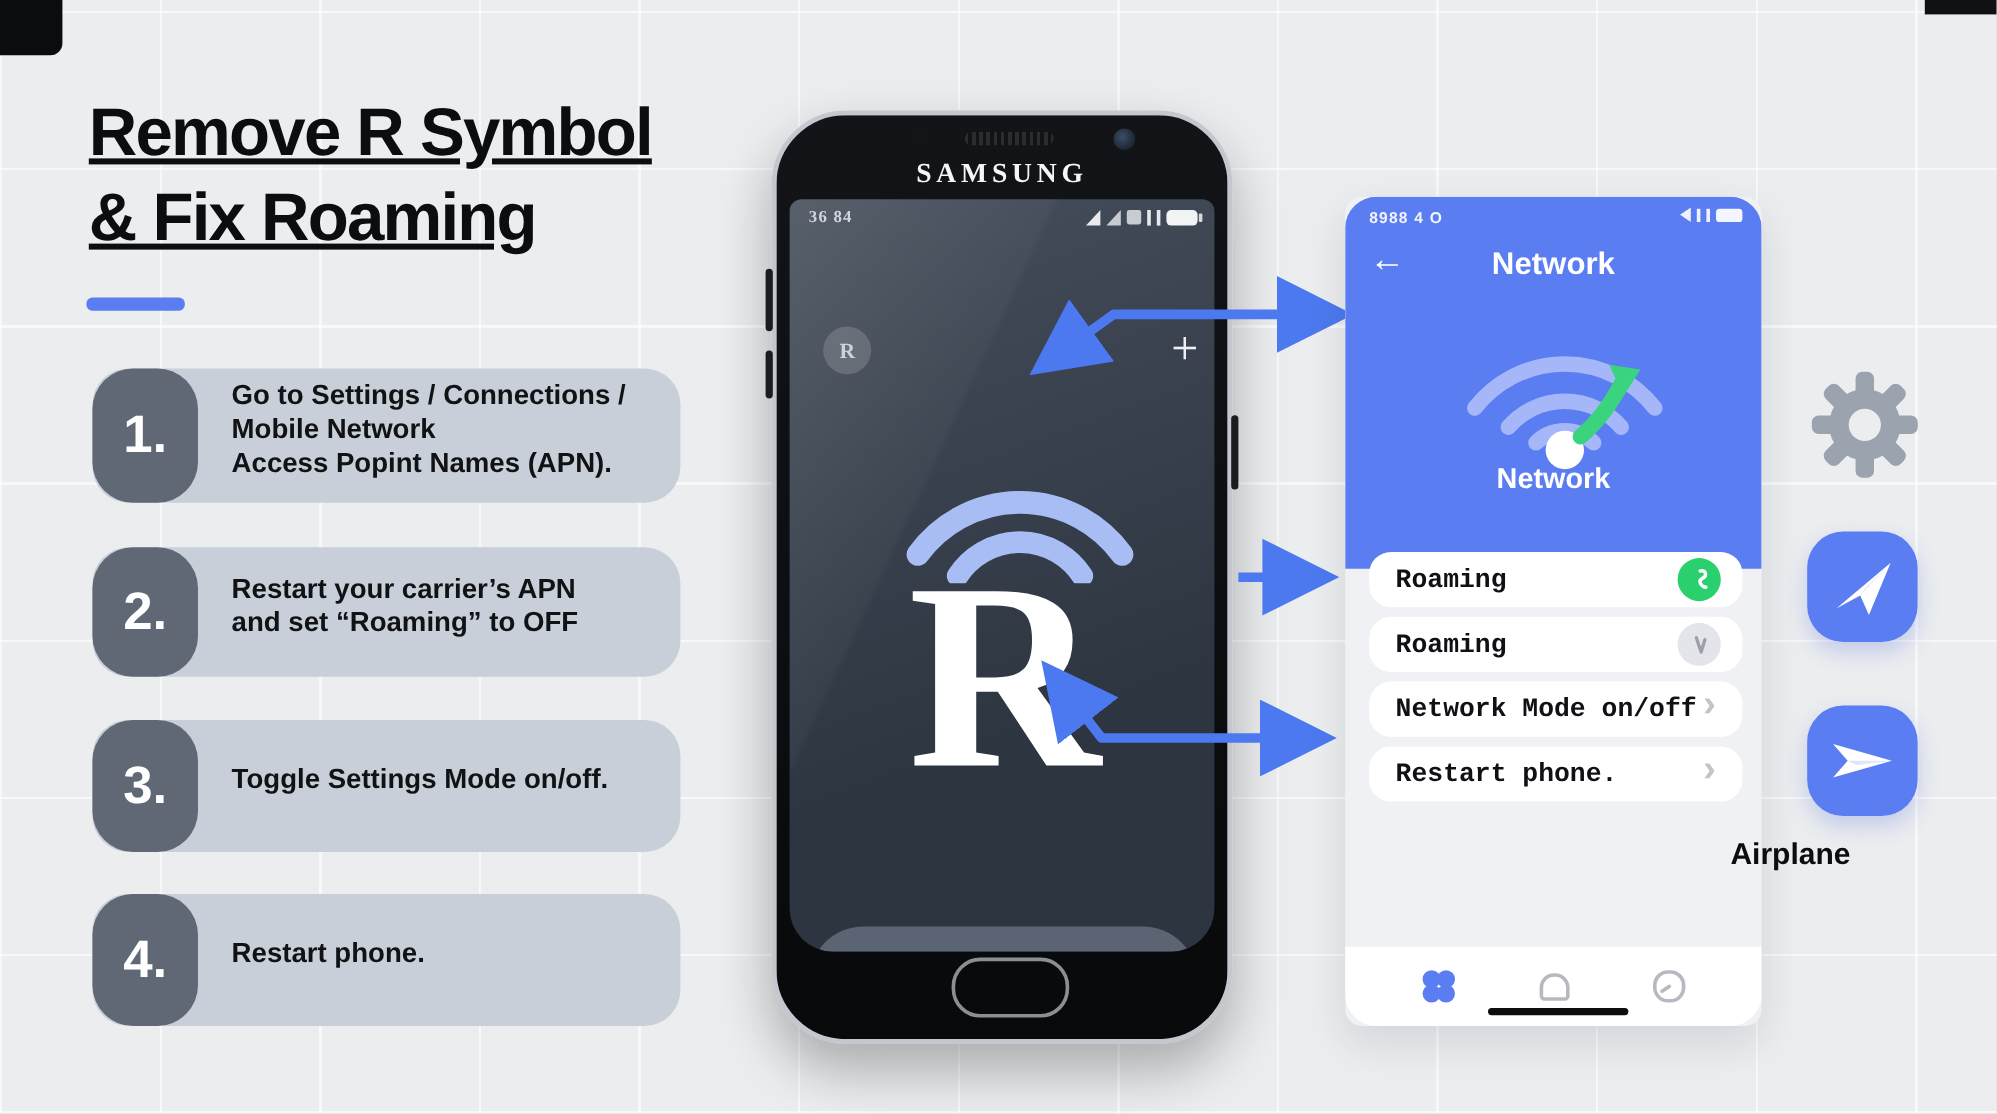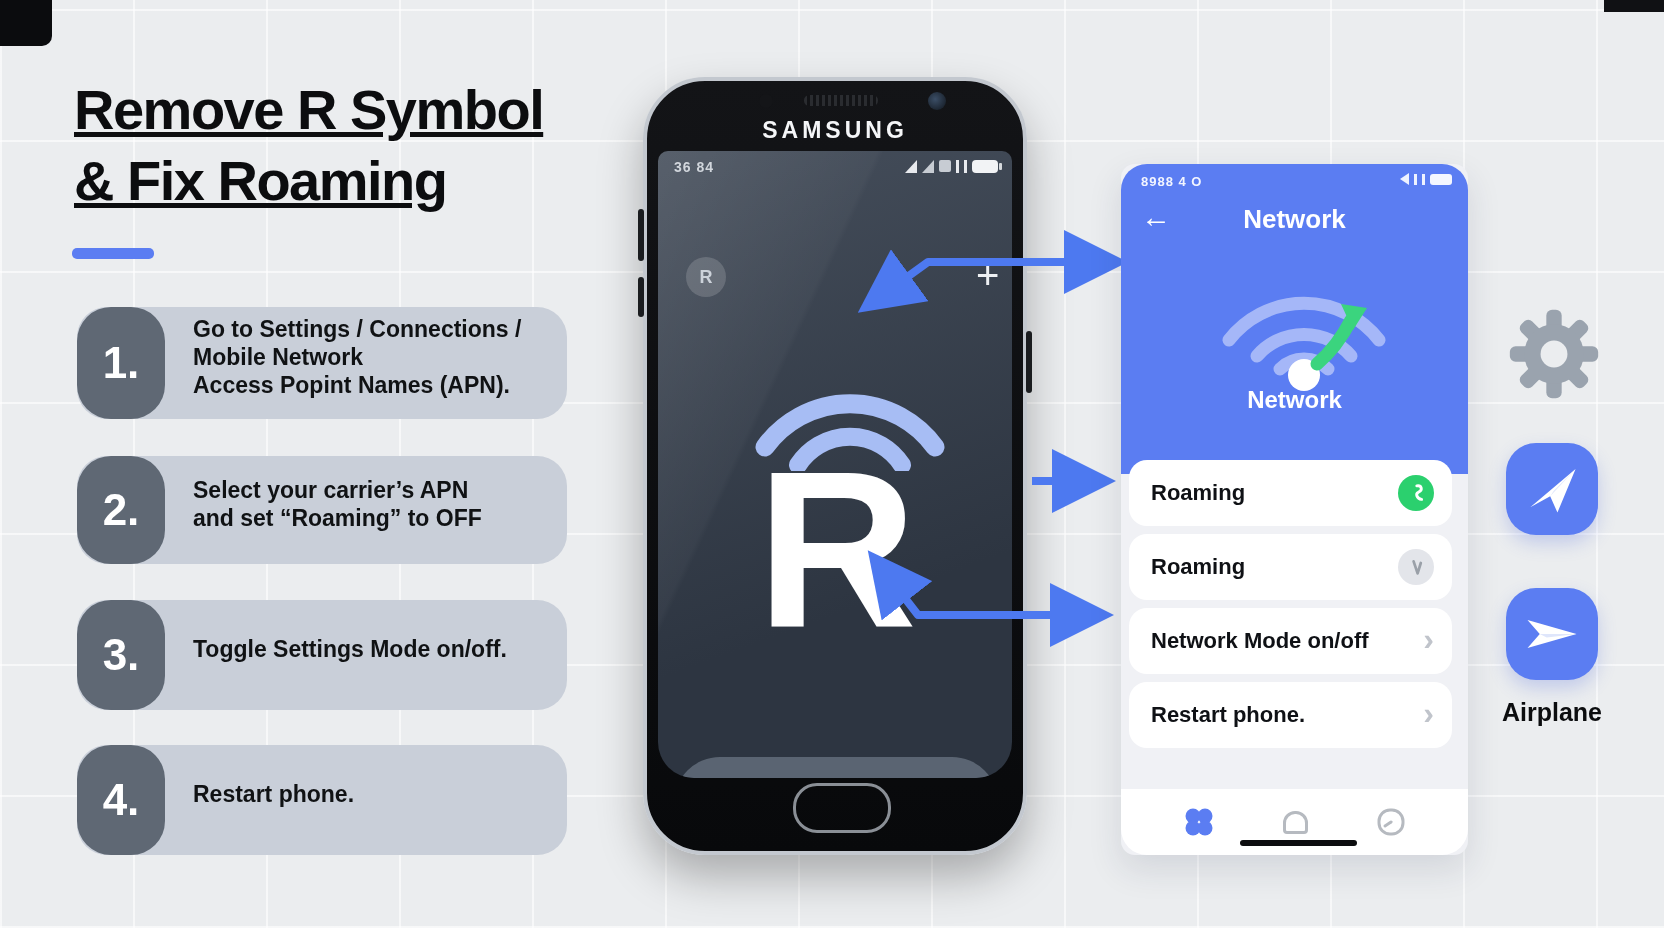--- a/index.html
+++ b/index.html
@@ -16,22 +16,22 @@
   .title{left:74px;top:74px;width:560px;font-size:56px;line-height:1.27;font-weight:800;
     letter-spacing:-1.5px;color:#0c0d0f;white-space:pre-line;text-decoration:underline;}
   .title-bar{left:72px;top:248px;width:82px;height:11px;border-radius:5px;background:#5b7df2;}
   
   .step{left:77px;width:490px;background:#c9cfd9;border-radius:30px;display:flex;align-items:stretch;}
   .step-badge{width:88px;border-radius:34px;background:#5f6874;color:#fff;display:flex;align-items:center;
     justify-content:center;font-size:44px;font-weight:700;flex:0 0 88px;}
   .step-text{display:flex;align-items:center;padding:0 20px 12px 28px;font-size:23px;font-weight:700;
     color:#101214;line-height:1.22;white-space:pre-line;}
   
-  .phone{left:643px;top:77px;width:384px;height:778px;background:linear-gradient(#131417,#08090b);
-    border:4px solid #c3c8cf;border-radius:62px;box-sizing:border-box;box-shadow:0 22px 45px rgba(0,0,0,.28);}
+  .phone{left:643px;top:92px;width:384px;height:778px;background:linear-gradient(#131417,#08090b);
+    border:4px solid #c3c8cf;border-radius:62px;box-sizing:border-box;box-shadow:0 22px 45px rgba(0,0,0,.28);font-family:Liberation Serif, serif;}
   .speaker{left:157px;top:14px;width:74px;height:11px;border-radius:6px;background:
     repeating-linear-gradient(90deg,#2a2c30 0 3px,#121316 3px 6px);}
   .sensor-dot{left:112px;top:13px;width:14px;height:14px;border-radius:50%;background:#141518;}
   .camera-dot{left:281px;top:11px;width:18px;height:18px;border-radius:50%;
     background:radial-gradient(circle at 40% 40%,#3b4e66,#10151c);}
   .brand{left:0;top:36px;width:100%;text-align:center;color:#f5f6f8;font-size:23px;font-weight:700;letter-spacing:4px;}
   .screen{left:11px;top:70px;right:11px;bottom:73px;background:linear-gradient(160deg,#454e5b,#2d3541 70%);
     border-radius:10px 10px 36px 36px;overflow:hidden;}
   .screen::after{content:"";position:absolute;inset:0;
     background:linear-gradient(115deg,rgba(255,255,255,.10) 0%,rgba(255,255,255,.03) 34%,transparent 35%);}
@@ -63,36 +63,36 @@
   .pn-status-left{left:20px;top:10px;color:#f2f5ff;font-size:13px;font-weight:700;letter-spacing:1px;}
   .pn-status-icons{right:16px;top:9px;display:flex;align-items:center;gap:5px;}
   .pn-tri{width:0;height:0;border-top:6px solid transparent;border-bottom:6px solid transparent;border-right:9px solid #eef2ff;}
   .pn-bar{width:3px;height:11px;background:#eef2ff;}
   .pn-batt{width:22px;height:11px;border-radius:3px;background:#f4f6ff;}
   .back{left:20px;top:38px;color:#fff;font-size:30px;font-weight:700;line-height:1;}
   .panel-title{left:0;top:40px;width:100%;text-align:center;color:#fff;font-size:26px;font-weight:700;}
   .wifi-net{left:98px;top:108px;}
   .wifi-caption{left:0;top:222px;width:100%;text-align:center;color:#fff;font-size:24px;font-weight:700;}
   .rows{left:0;top:296px;width:100%;}
-  .row{margin:0 16px 8px 8px;height:66px;background:#ffffff;border-radius:18px;display:flex;
-    align-items:center;justify-content:space-between;padding:0 18px 0 22px;box-sizing:border-box;position:relative;}
+  .row{margin:0 16px 8px 20px;height:46px;background:#ffffff;border-radius:18px;display:flex;
+    align-items:center;justify-content:space-between;padding:0 18px 0 22px;box-sizing:border-box;position:relative;font-family:Liberation Mono, monospace;}
   .row-label{font-size:22px;font-weight:700;color:#0f1115;}
   .toggle{width:36px;height:36px;border-radius:50%;display:flex;align-items:center;justify-content:center;}
   .toggle.on{background:#2bd06e;} .toggle.off{background:#e3e5ea;}
   .chev{color:#c0c4cb;font-size:32px;font-weight:700;line-height:1;margin-top:-4px;}
   .panel-nav{left:0;bottom:0;width:100%;height:66px;background:#fff;border-radius:0 0 26px 26px;
     display:flex;align-items:center;justify-content:space-around;padding:0 28px;box-sizing:border-box;}
   .home-indicator{left:119px;bottom:9px;width:117px;height:6px;border-radius:3px;background:#0c0d0f;}
   .nav-home{width:25px;height:23px;border:3px solid #b6bac0;border-radius:12px 12px 4px 4px;box-sizing:border-box;}
   
   .side-gear{left:1506px;top:306px;}
   .app-btn{width:92px;height:92px;border-radius:30px;background:#5b7df2;display:flex;align-items:center;
     justify-content:center;box-shadow:0 8px 18px rgba(70,100,220,.25);}
   .app1{left:1506px;top:443px;} .app2{left:1506px;top:588px;}
-  .airplane-label{left:1496px;top:698px;width:112px;text-align:center;color:#0c0d0f;font-size:25px;font-weight:700;}
+  .airplane-label{left:1436px;top:698px;width:112px;text-align:center;color:#0c0d0f;font-size:25px;font-weight:700;}
 </style>
 </head>
 <body>
 
 <div class="canvas">
 
   <div class="abs corner-tl"></div>
   <div class="abs corner-tr"></div>
 
   <div class="abs title">Remove R Symbol
@@ -100,21 +100,21 @@
   <div class="abs title-bar"></div>
 
   <div class="abs step" style="top:307px;height:112px;">
     <div class="step-badge">1.</div>
     <div class="step-text">Go to Settings / Connections /
 Mobile Network
 Access Popint Names (APN).</div>
   </div>
   <div class="abs step" style="top:456px;height:108px;">
     <div class="step-badge">2.</div>
-    <div class="step-text">Select your carrier’s APN
+    <div class="step-text">Restart your carrier’s APN
 and set “Roaming” to OFF</div>
   </div>
   <div class="abs step" style="top:600px;height:110px;">
     <div class="step-badge">3.</div>
     <div class="step-text">Toggle Settings Mode on/off.</div>
   </div>
   <div class="abs step" style="top:745px;height:110px;">
     <div class="step-badge">4.</div>
     <div class="step-text">Restart phone.</div>
   </div>

